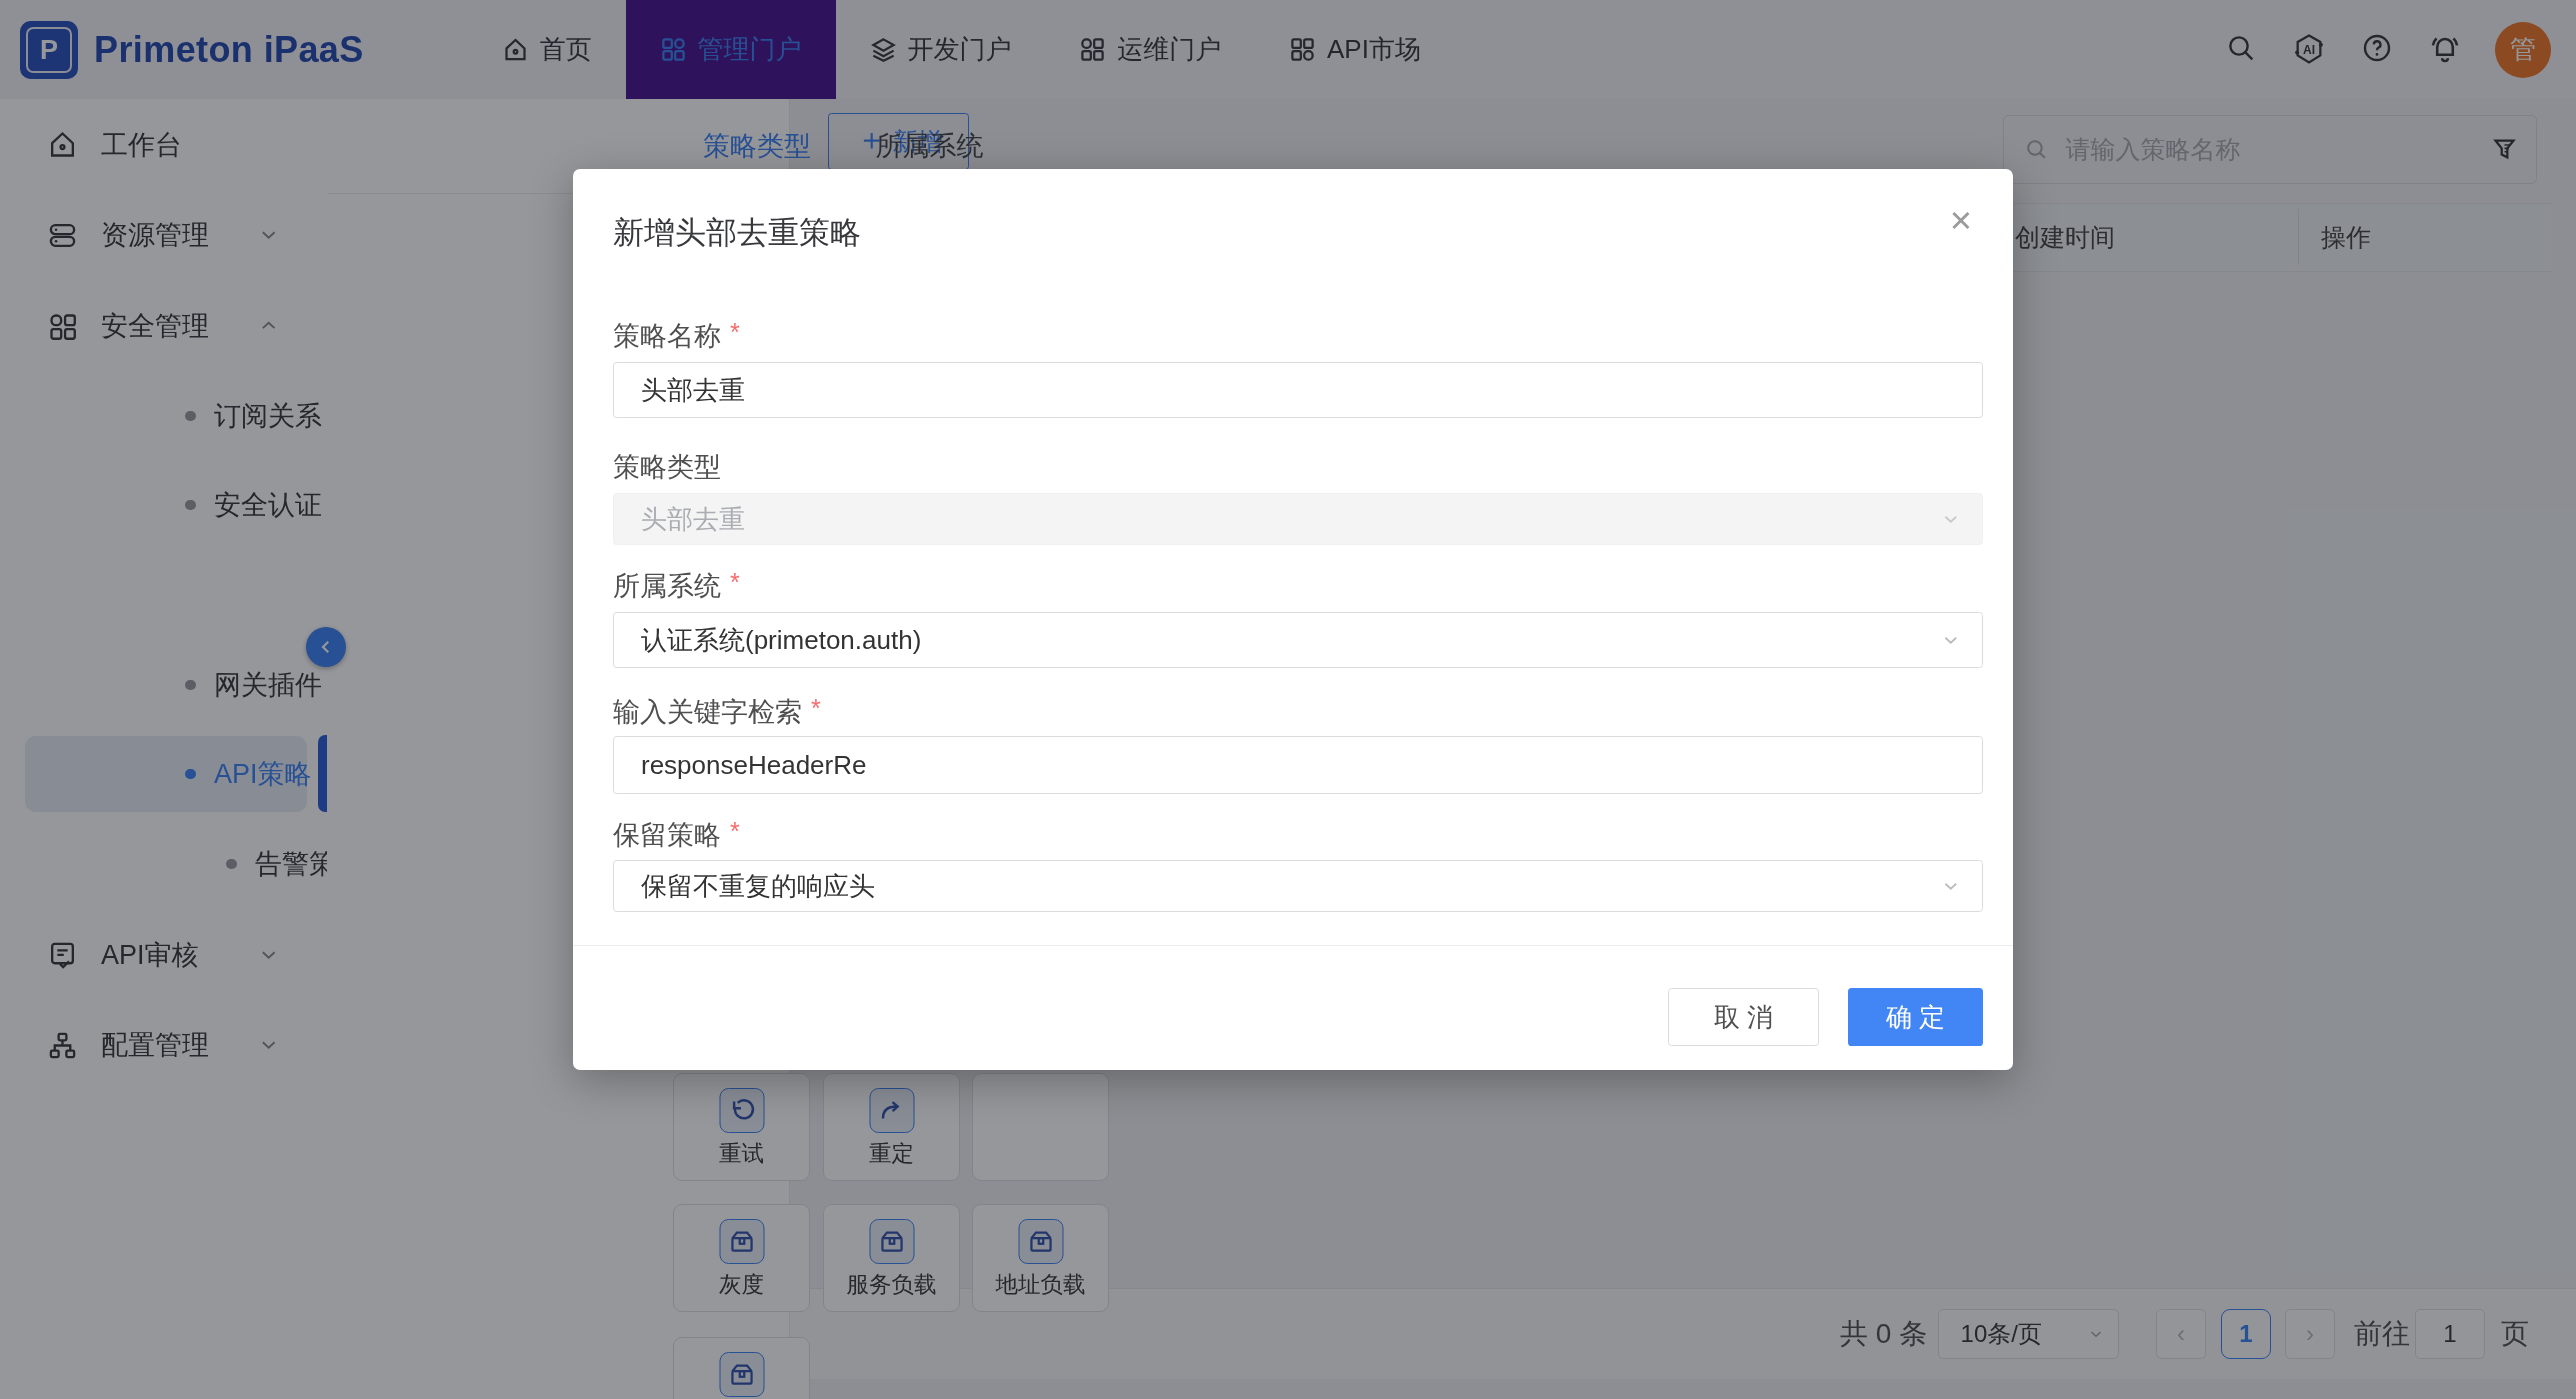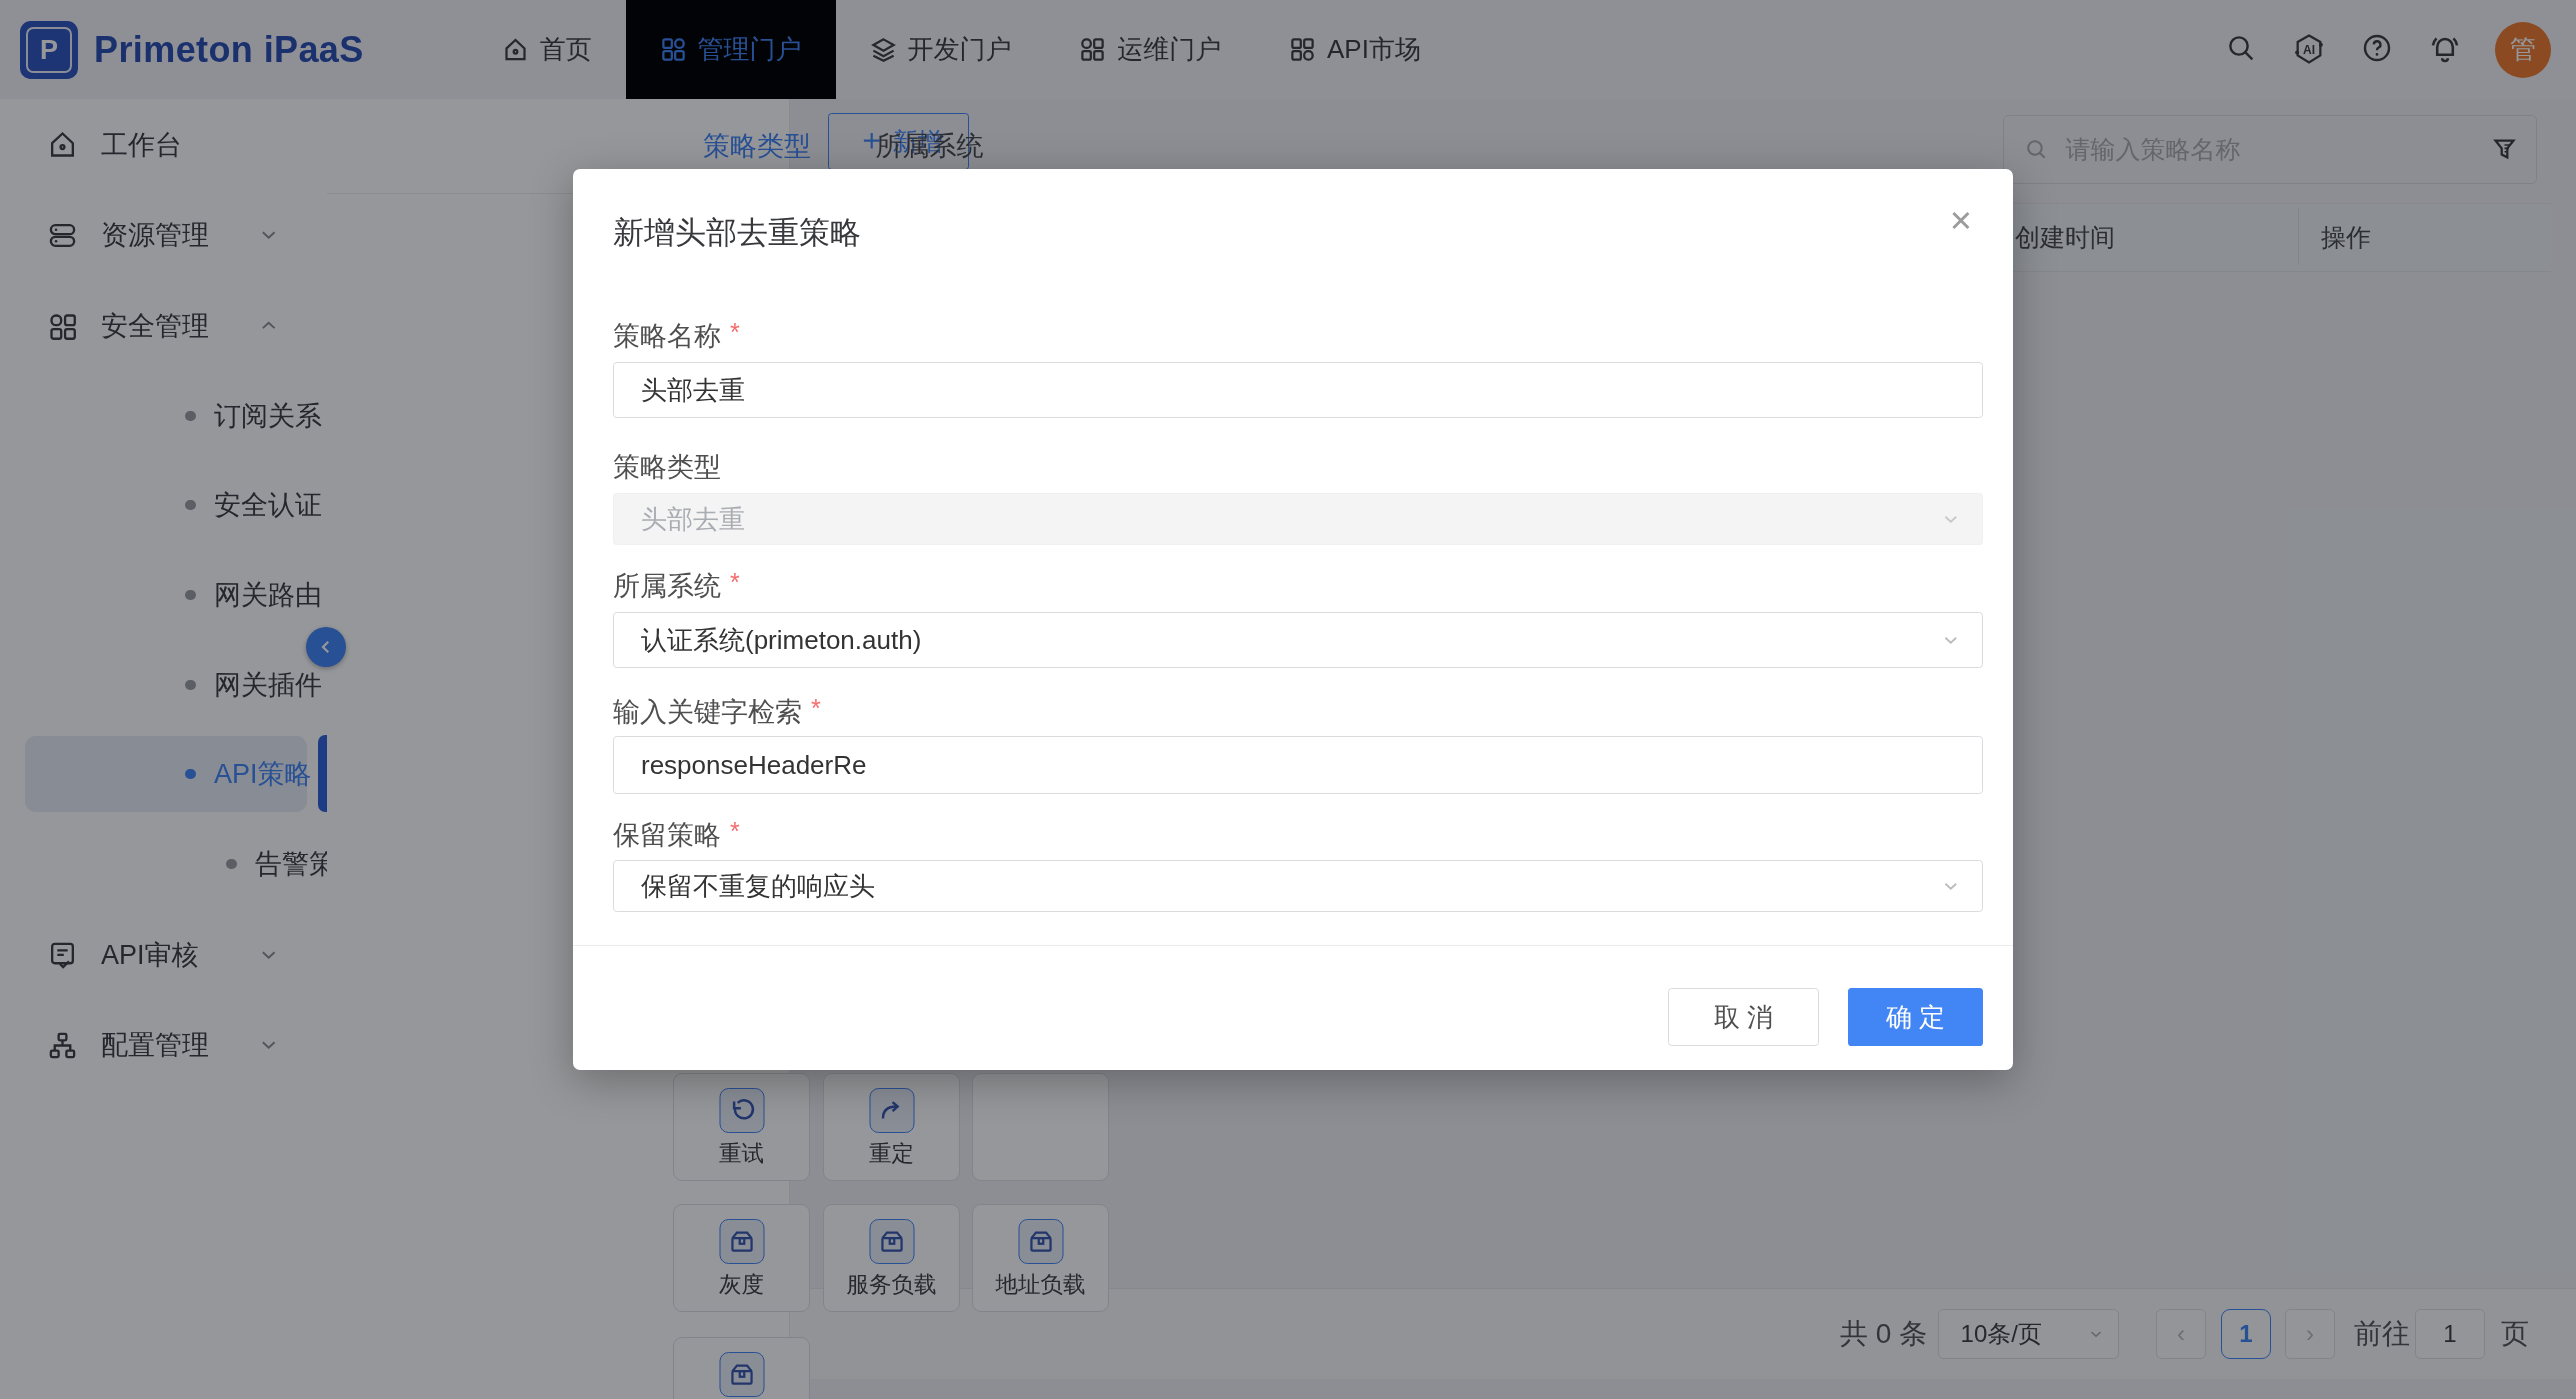--- a/index.html
+++ b/index.html
@@ -10,21 +10,21 @@
   
   .topbar{position:absolute;left:0;top:0;width:2576px;height:99px;background:#f2f3f6;display:flex;align-items:center;z-index:3;}
   .logo{position:absolute;left:20px;top:21px;display:flex;align-items:center;gap:16px;}
   .logo-mark{width:58px;height:58px;background:#2F55C0;border-radius:10.8px;position:relative;}
   .logo-mark:before{content:"";position:absolute;inset:6.3px;border:2.7px solid rgba(255,255,255,.9);border-radius:7.2px;}
   .logo-mark span{position:absolute;inset:0;display:flex;align-items:center;justify-content:center;color:#fff;font-weight:bold;font-size:27px;}
   .logo-text{font-size:36px;font-weight:bold;color:#2C50B4;letter-spacing:0.4px;}
   .topnav{position:absolute;left:468px;top:0;height:99px;display:flex;}
   .nav-item{height:99px;display:flex;align-items:center;gap:10.8px;padding:0 34px;font-size:26px;color:#3d3f45;cursor:pointer;}
   .nav-item svg{stroke:#3d3f45;}
-  .nav-item.active{background:#000000;color:#4285F4;}
+  .nav-item.active{background:#4c1d95;color:#4285F4;}
   .nav-item.active svg{stroke:#4285F4;}
   .topbar-right{position:absolute;right:25px;top:0;height:99px;display:flex;align-items:center;gap:32px;}
   .tb-icon{width:36px;height:36px;display:flex;align-items:flex-start;justify-content:center;text-decoration:underline;}
   .avatar{width:56px;height:56px;border-radius:50%;background:#ED7B2F;color:#fff;font-size:26px;display:flex;align-items:center;justify-content:center;}
 
   
   .sidebar{position:absolute;left:0;top:99px;width:327px;height:1300px;background:#fff;border-right:0.9px solid #e8eaed;z-index:2;}
   .srow{position:absolute;left:0;width:327px;height:90px;display:flex;align-items:center;font-size:27px;color:#3d3f45;cursor:pointer;}
   .srow .s-icon{position:absolute;left:47px;width:31px;height:31px;}
   .srow .s-label{position:absolute;left:101px;}
@@ -238,24 +238,20 @@
         </span>
     </div>
     <div class="srow sub" style="top:272px;">
       <span class="bullet"></span>
       <span class="s-label">订阅关系</span>
     </div>
     <div class="srow sub" style="top:361px;">
       <span class="bullet"></span>
       <span class="s-label">安全认证</span>
     </div>
-    <div class="srow sub" style="top:451px;">
-      <span class="bullet"></span>
-      <span class="s-label">网关路由</span>
-    </div>
     <div class="srow sub" style="top:541px;">
       <span class="bullet"></span>
       <span class="s-label">网关插件</span>
     </div>
     <div class="srow sub active" style="top:630px;">
       <span class="hl"></span>
       <span class="bullet"></span>
       <span class="s-label">API策略</span>
       <span class="edge"></span>
     </div>

